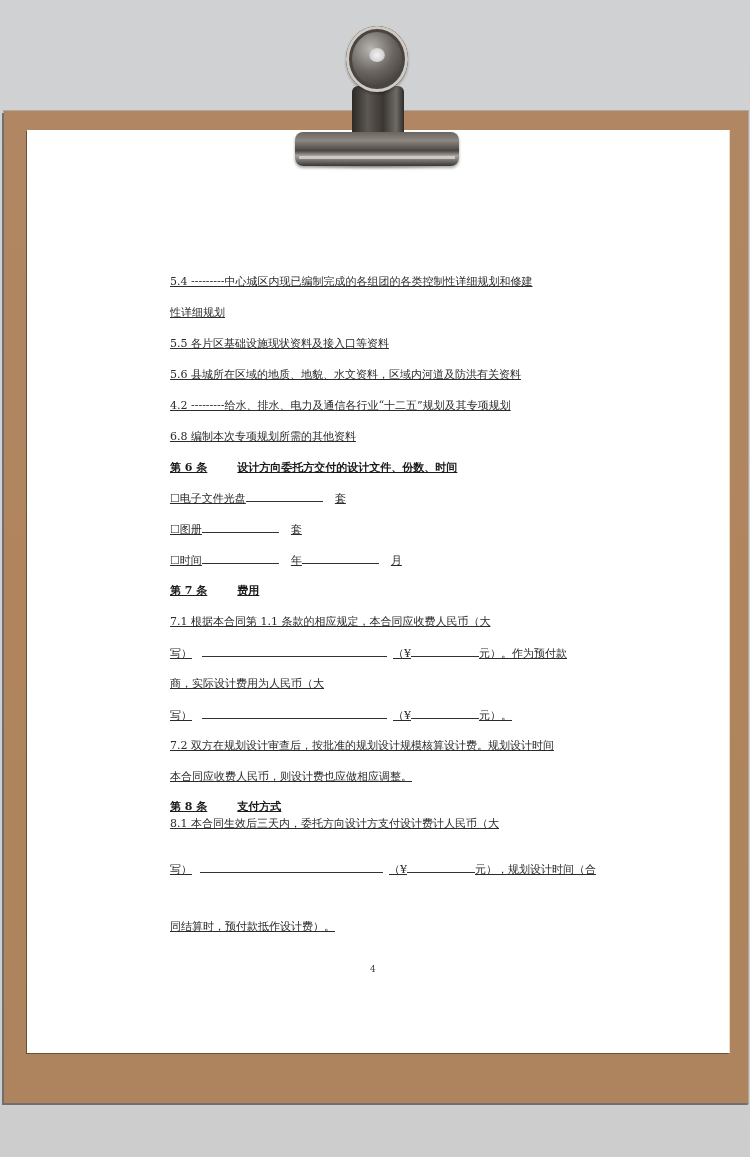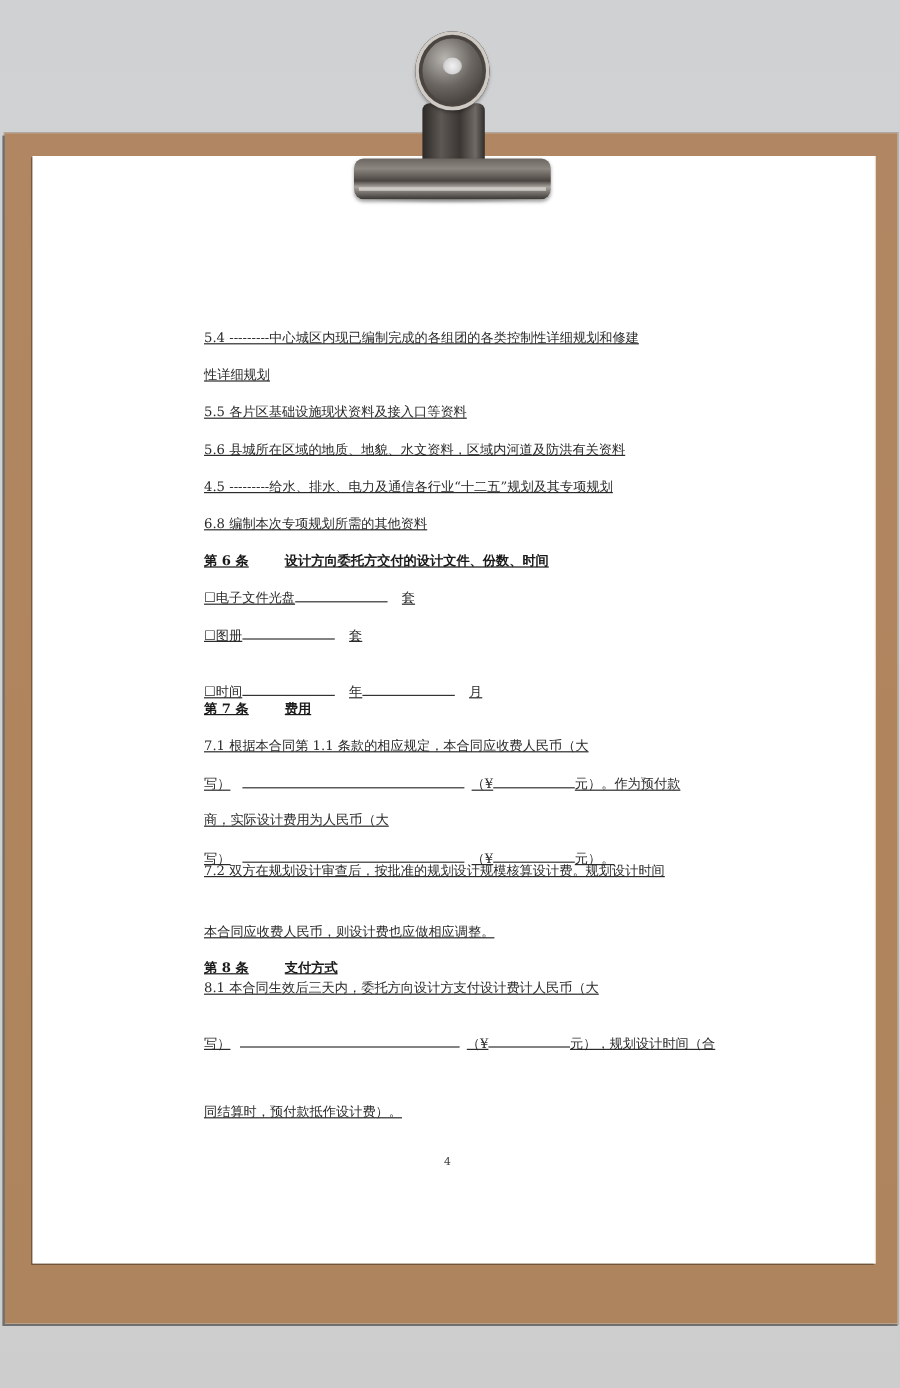--- a/index.html
+++ b/index.html
@@ -73,56 +73,56 @@
   </div>
   <div class="clip-bar"></div>
   <div class="clip-bar-line"></div>
 </div>
 
 <div class="content">
   <div class="line" style="top:6px">5.4 ---------中心城区内现已编制完成的各组团的各类控制性详细规划和修建</div>
   <div class="line" style="top:37px">性详细规划</div>
   <div class="line" style="top:68px">5.5 各片区基础设施现状资料及接入口等资料</div>
   <div class="line" style="top:99px">5.6 县城所在区域的地质、地貌、水文资料，区域内河道及防洪有关资料</div>
-  <div class="line" style="top:130px">4.5 ---------给水、排水、电力及通信各行业“十二五”规划及其专项规划</div>
+  <div class="line" style="top:130px">4.2 ---------给水、排水、电力及通信各行业“十二五”规划及其专项规划</div>
   <div class="line" style="top:161px">6.8 编制本次专项规划所需的其他资料</div>
 
   <div class="line bold" style="top:192px">
     <span>第 6 条</span><span class="gap" style="width:30px"></span><span>设计方向委托方交付的设计文件、份数、时间</span>
   </div>
 
   <div class="line" style="top:222px">
     <span>☐电子文件光盘</span><span class="blank" style="width:77px"></span><span class="gap" style="width:12px"></span><span>套</span>
   </div>
 
   <div class="line" style="top:253px">
     <span>☐图册</span><span class="blank" style="width:77px"></span><span class="gap" style="width:12px"></span><span>套</span>
   </div>
 
-  <div class="line" style="top:300px">
+  <div class="line" style="top:284px">
     <span>☐时间</span><span class="blank" style="width:77px"></span><span class="gap" style="width:12px"></span><span>年</span><span class="blank" style="width:77px"></span><span class="gap" style="width:12px"></span><span>月</span>
   </div>
 
   <div class="line bold" style="top:315px">
     <span>第 7 条</span><span class="gap" style="width:30px"></span><span>费用</span>
   </div>
 
   <div class="line" style="top:346px">7.1 根据本合同第 1.1 条款的相应规定，本合同应收费人民币（大</div>
 
   <div class="line" style="top:377px">
     <span>写）</span><span class="gap" style="width:10px"></span><span class="blank" style="width:185px"></span><span class="gap" style="width:6px"></span><span>（¥</span><span class="blank" style="width:68px"></span><span>元）。作为预付款</span>
   </div>
 
   <div class="line" style="top:408px">商，实际设计费用为人民币（大</div>
 
   <div class="line" style="top:439px">
     <span>写）</span><span class="gap" style="width:10px"></span><span class="blank" style="width:185px"></span><span class="gap" style="width:6px"></span><span>（¥</span><span class="blank" style="width:68px"></span><span>元）。</span>
   </div>
 
-  <div class="line" style="top:450px">7.2 双方在规划设计审查后，按批准的规划设计规模核算设计费。规划设计时间</div>
+  <div class="line" style="top:470px">7.2 双方在规划设计审查后，按批准的规划设计规模核算设计费。规划设计时间</div>
   <div class="line" style="top:501px">本合同应收费人民币，则设计费也应做相应调整。</div>
 
   <div class="line bold" style="top:531px">
     <span>第 8 条</span><span class="gap" style="width:30px"></span><span>支付方式</span>
   </div>
 
   <div class="line" style="top:548px">8.1   本合同生效后三天内，委托方向设计方支付设计费计人民币（大</div>
 
   <div class="line" style="top:593px">
     <span>写）</span><span class="gap" style="width:8px"></span><span class="blank" style="width:183px"></span><span class="gap" style="width:6px"></span><span>（¥</span><span class="blank" style="width:68px"></span><span>元），规划设计时间（合</span>

